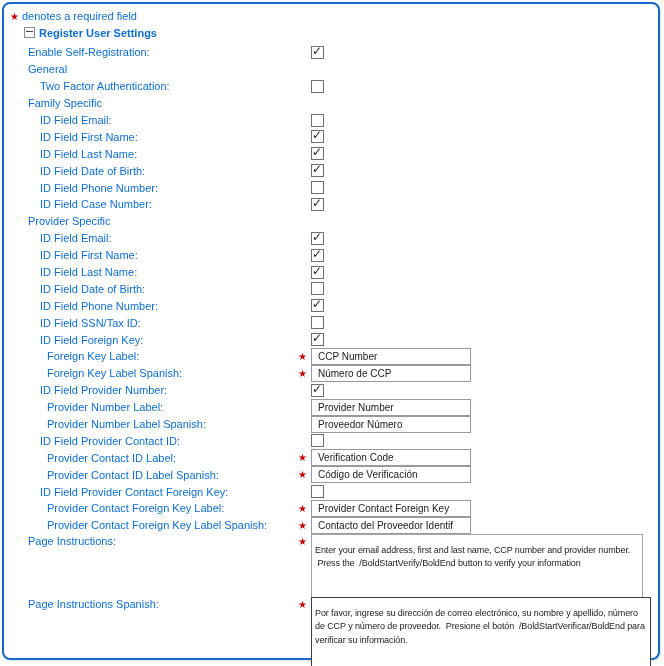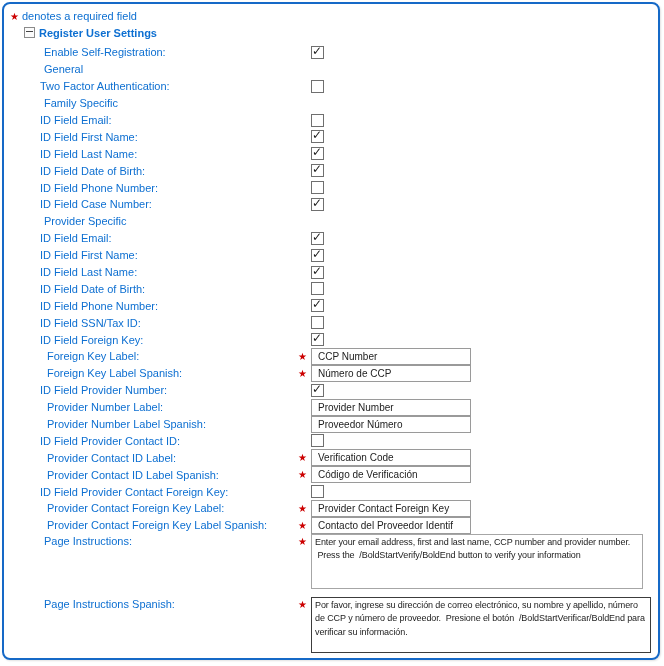--- a/index.html
+++ b/index.html
@@ -17,41 +17,41 @@
   .note-row{height:16px;padding-left:10px;}
   .note-star{color:#cc0000;font-size:10px;width:12px;flex:0 0 12px;}
   .note-text{color:#0d6fd1;font-size:11px;white-space:nowrap;}
   .tree-row{height:17px;padding-left:24px;}
   .tree-icon{width:9px;height:9px;border:1px solid #8a8a8a;background:#fbfbfb;position:relative;display:inline-block;flex:0 0 9px;}
   .tree-icon::after{content:"";position:absolute;left:1px;right:1px;top:3px;border-top:1px solid #444;}
   .tree-label{color:#0d6fd1;font-weight:bold;font-size:11px;margin-left:4px;white-space:nowrap;}
   .rows{margin-top:3px;}
   .row{height:16.9px;position:relative;display:flex;align-items:center;}
   .row .lbl{color:#0d6fd1;font-size:11px;white-space:nowrap;}
-  .indent-2 .lbl{margin-left:44px;}
+  .indent-2 .lbl{margin-left:28px;}
   .indent-3 .lbl{margin-left:40px;}
   .indent-4 .lbl{margin-left:47px;}
   .ctrl{position:absolute;left:294px;top:0;height:100%;display:flex;align-items:center;}
   .star{flex:0 0 17px;width:17px;text-align:center;color:#cc0000;font-size:10px;}
   .cb{width:13px;height:13px;border:1px solid #6f6f6f;background:#fff;position:relative;box-sizing:border-box;cursor:default;}
   .cb.checked::after{
     content:"\2713";position:absolute;left:0px;top:-2px;
     font-size:12px;font-weight:bold;color:#1a1a1a;line-height:13px;
   }
   .txt{
     width:146px;height:15px;border:1px solid #9a9a9a;background:#fff;
     font-family:inherit;font-size:10px;color:#222;padding:0 6px;box-sizing:content-box;
   }
   .ta-row{height:63px;align-items:flex-start;}
   .ta-row .lbl{margin-top:1px;}
   .ta-row .ctrl{align-items:flex-start;height:auto;top:0;}
   .ta-row .star{margin-top:2px;}
   .ta{
     font-family:inherit;font-size:9px;color:#222;resize:none;overflow:hidden;
-    line-height:1.5;padding:1px 3px;background:#fff;letter-spacing:-0.1px;
+    line-height:1.5;padding:9px 3px;background:#fff;letter-spacing:-0.1px;
   }
   .ta-a{width:324px;height:51px;border:1px solid #a6a6a6;}
   .ta-b{width:332px;height:52px;border:1px solid #3c3c3c;}
 </style>
 </head>
 <body>
 
 <div class="frame"></div>
 
 <div class="content">

